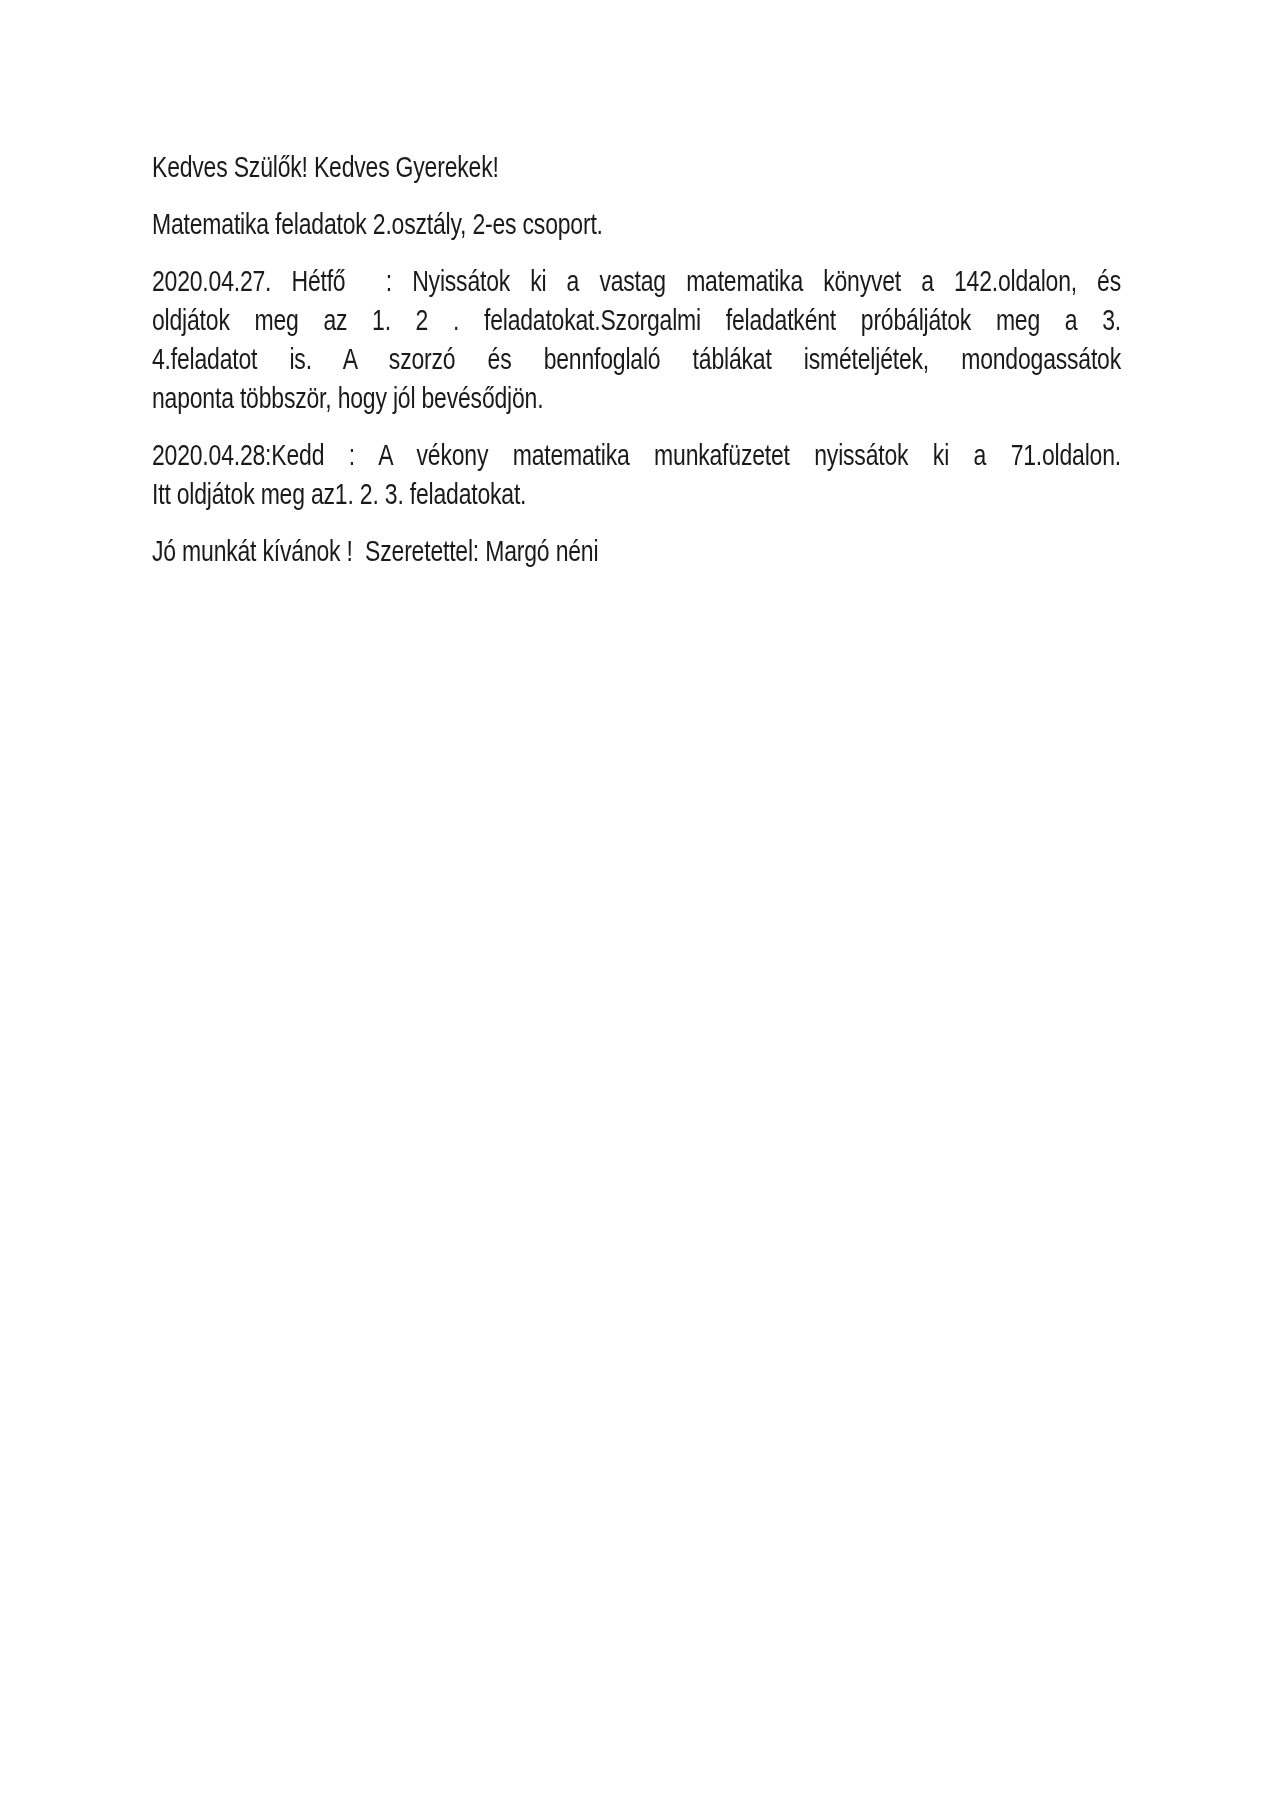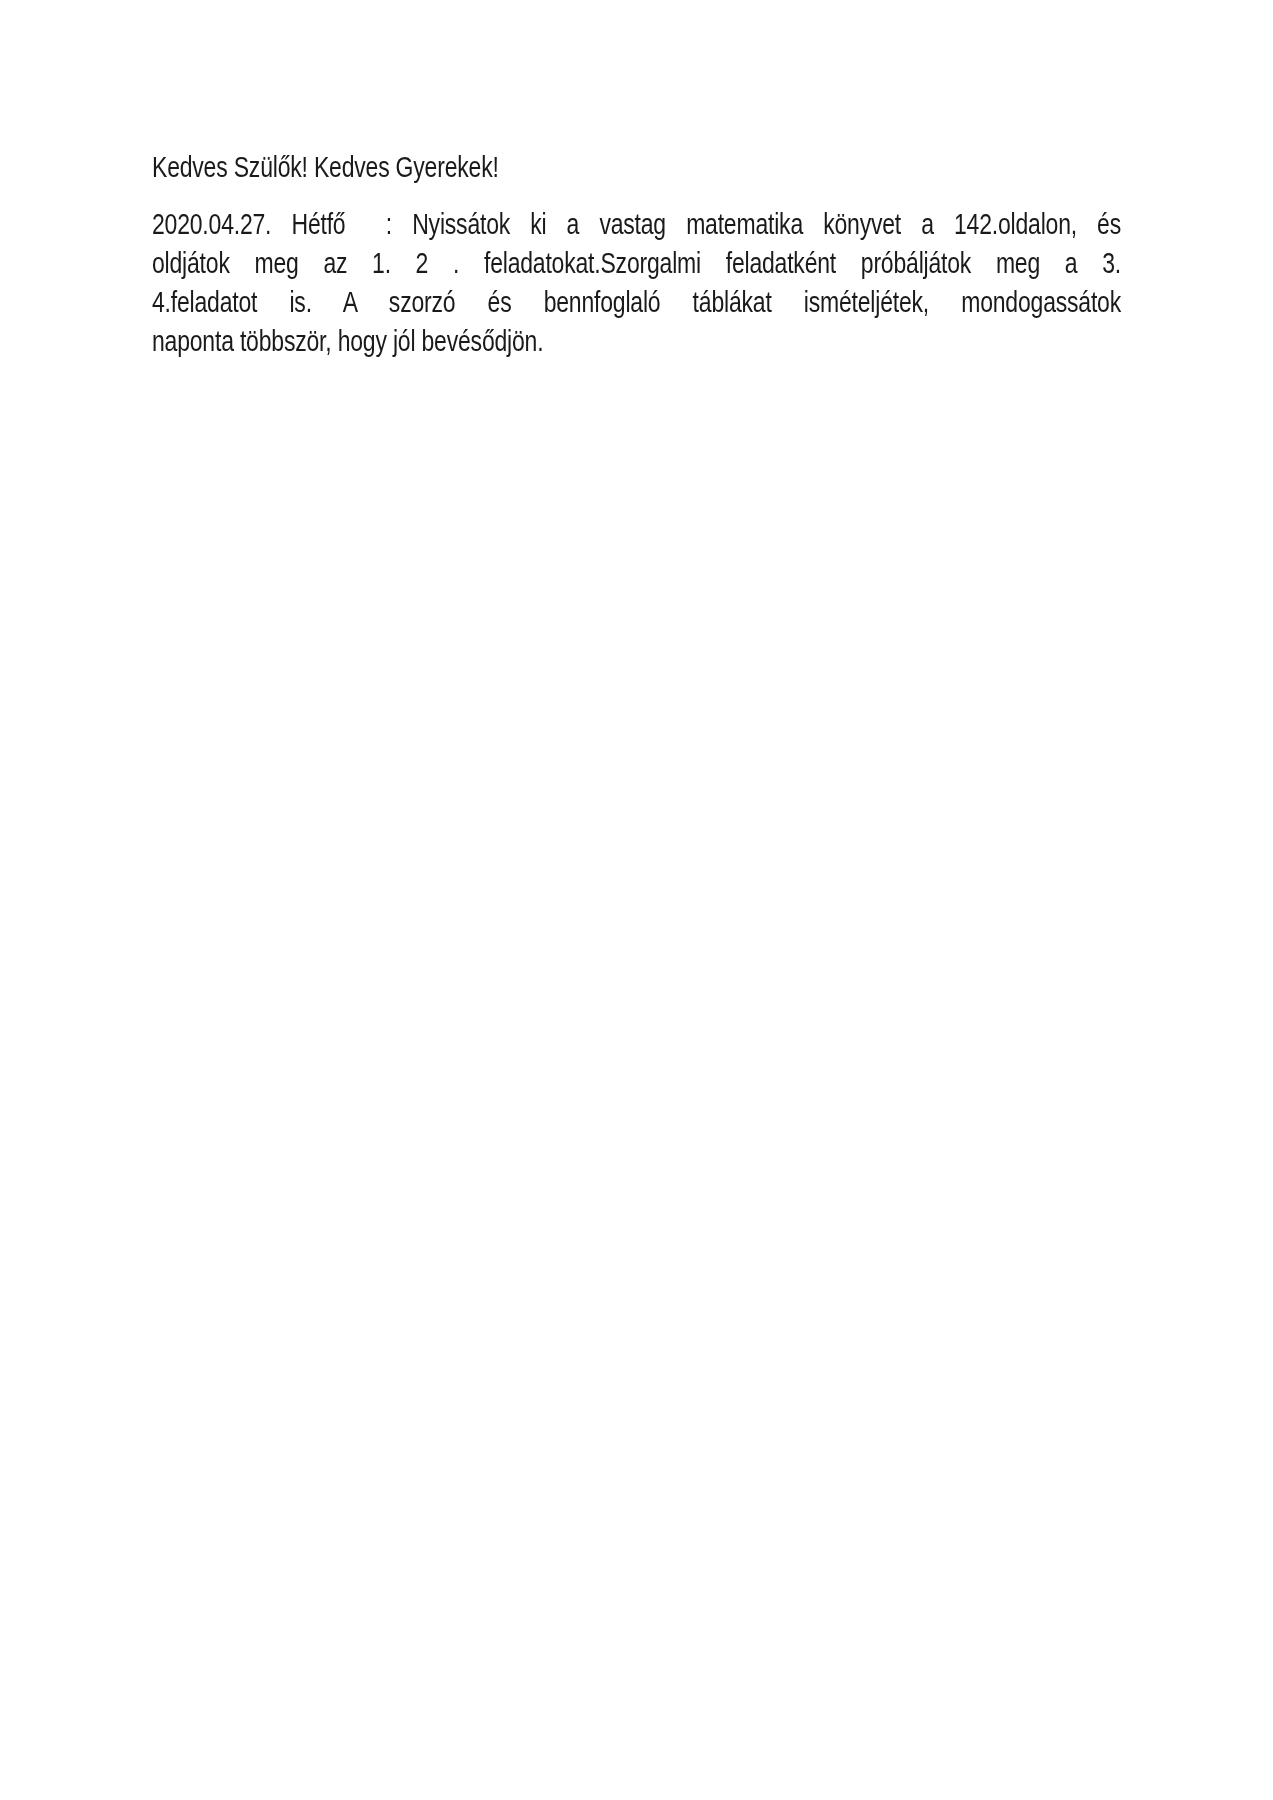--- a/index.html
+++ b/index.html
@@ -45,25 +45,35 @@
 </head>
 <body>
 
 <div class="page">
   <div class="content">
 
     <div class="para">
       <div class="line">Kedves Szülők! Kedves Gyerekek!</div>
     </div>
 
+    <div class="para">
+      <div class="line">Matematika feladatok 2.osztály, 2-es csoport.</div>
+    </div>
 
     <div class="para">
       <div class="line just">2020.04.27. Hétfő &nbsp;: Nyissátok ki a vastag matematika könyvet a 142.oldalon, és</div>
       <div class="line just">oldjátok meg az 1. 2 . feladatokat.Szorgalmi feladatként próbáljátok meg a 3.</div>
       <div class="line just">4.feladatot is. A szorzó és bennfoglaló táblákat ismételjétek, mondogassátok</div>
       <div class="line">naponta többször, hogy jól bevésődjön.</div>
     </div>
 
+    <div class="para">
+      <div class="line just">2020.04.28:Kedd : A vékony matematika munkafüzetet nyissátok ki a 71.oldalon.</div>
+      <div class="line">Itt oldjátok meg az1. 2. 3. feladatokat.</div>
+    </div>
 
 
+    <div class="para">
+      <div class="line">Jó munkát kívánok ! &nbsp;Szeretettel: Margó néni</div>
+    </div>
 
   </div>
 </div>
 
 </body></html>

